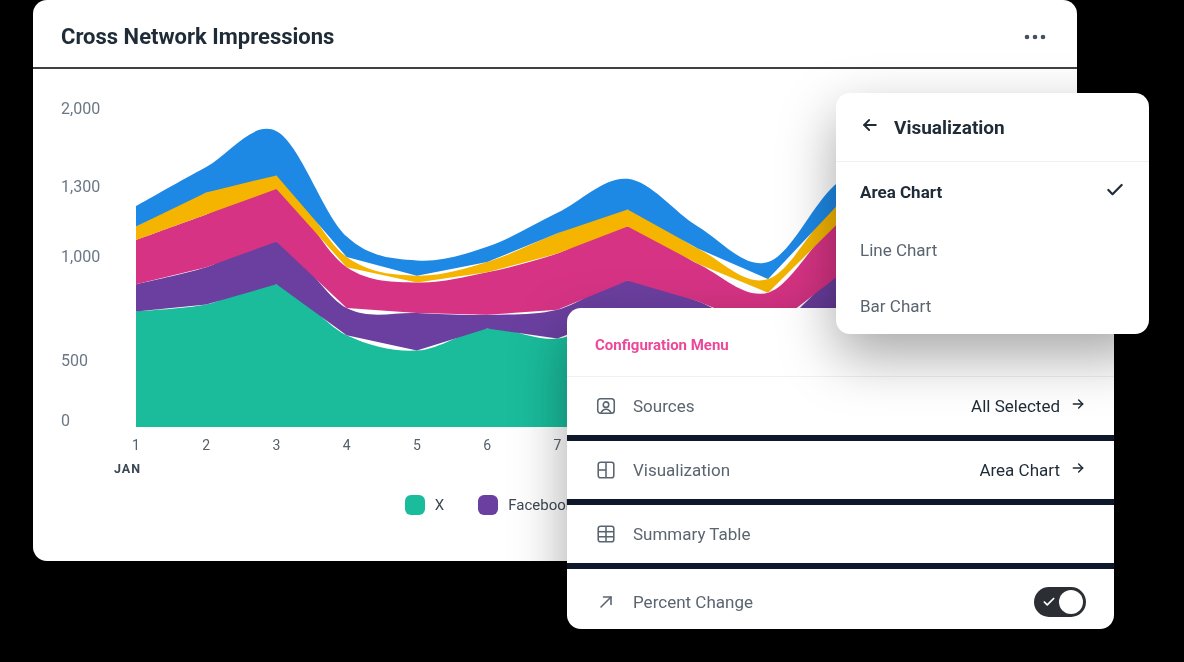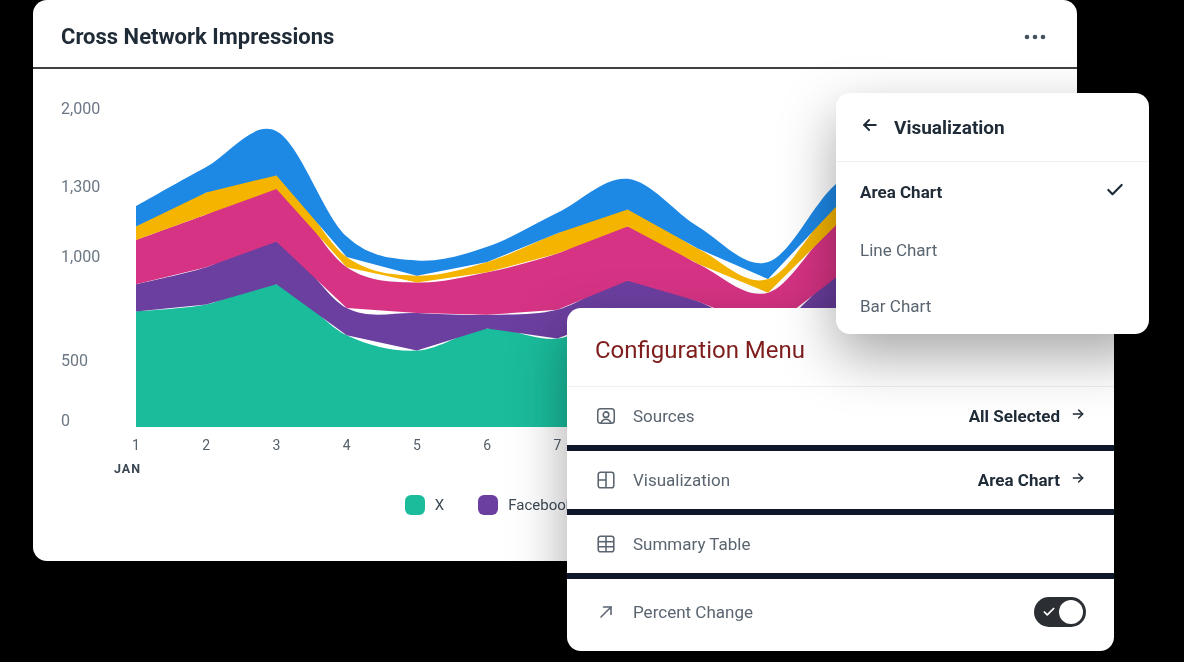--- a/index.html
+++ b/index.html
@@ -38,30 +38,30 @@
   .legend { display:flex; gap:34px; justify-content:center; padding:14px 0 26px 0; }
   .legend-item { display:flex; align-items:center; gap:10px; font-size:15px; color:#3d4953; }
   .swatch { width:20px; height:20px; border-radius:6px; }
 
   
   .config-pop {
     position:absolute; left:567px; top:308px; width:547px; background:#fff;
     border-radius:14px; box-shadow: 0 22px 55px rgba(0,0,0,.35);
     z-index:20;
   }
-  .config-title { font-size:24px; font-weight:400; color:#7f1d1d; padding:28px 28px 22px 28px; border-bottom:1px solid #eef0f1; }
+  .config-title { font-size:15px; font-weight:700; color:#ec4899; padding:28px 28px 22px 28px; border-bottom:1px solid #eef0f1; }
   .menu-row {
     display:flex; align-items:center; justify-content:space-between; gap:14px;
     padding:18px 28px; border-bottom:6px solid #0f172a; cursor:pointer;
   }
-  .menu-row:last-child { border-bottom:none; padding-bottom:24px;}
+  .menu-row:last-child { border-bottom:none; padding-bottom:12px;}
   .row-left { display:flex; align-items:center; gap:16px; }
   .row-icon { width:22px; height:22px; color:#5a6570; flex:0 0 22px; display:flex; align-items:center; justify-content:center; }
   .row-label { font-size:17px; color:#5a6570; }
-  .row-right { display:flex; align-items:center; gap:10px; font-size:17px; font-weight:700; color:#1f2b36; }
+  .row-right { display:flex; align-items:center; gap:10px; font-size:17px; font-weight:400; color:#1f2b36; }
   .arrow { color:#1f2b36; }
 
   
   .toggle { width:52px; height:30px; border-radius:999px; background:#2b2f33; position:relative; }
   .toggle .check { position:absolute; left:8px; top:6px; color:#fff; }
   .toggle .knob { position:absolute; right:3px; top:3px; width:24px; height:24px; border-radius:50%; background:#fff; }
 
   
   .viz-pop {
     position:absolute; left:836px; top:93px; width:313px; background:#fff;

